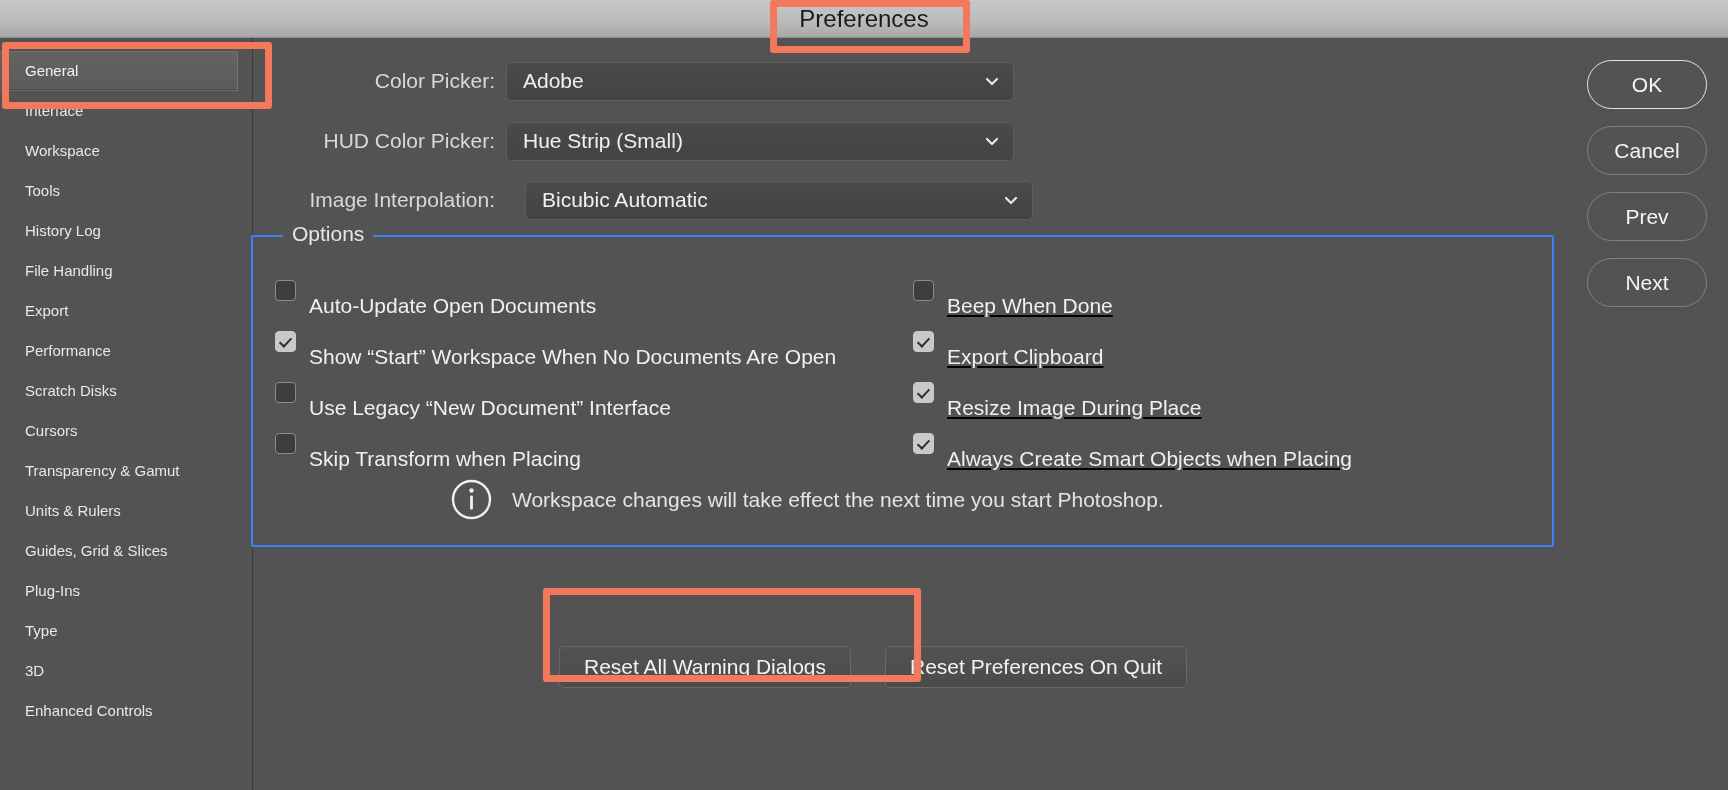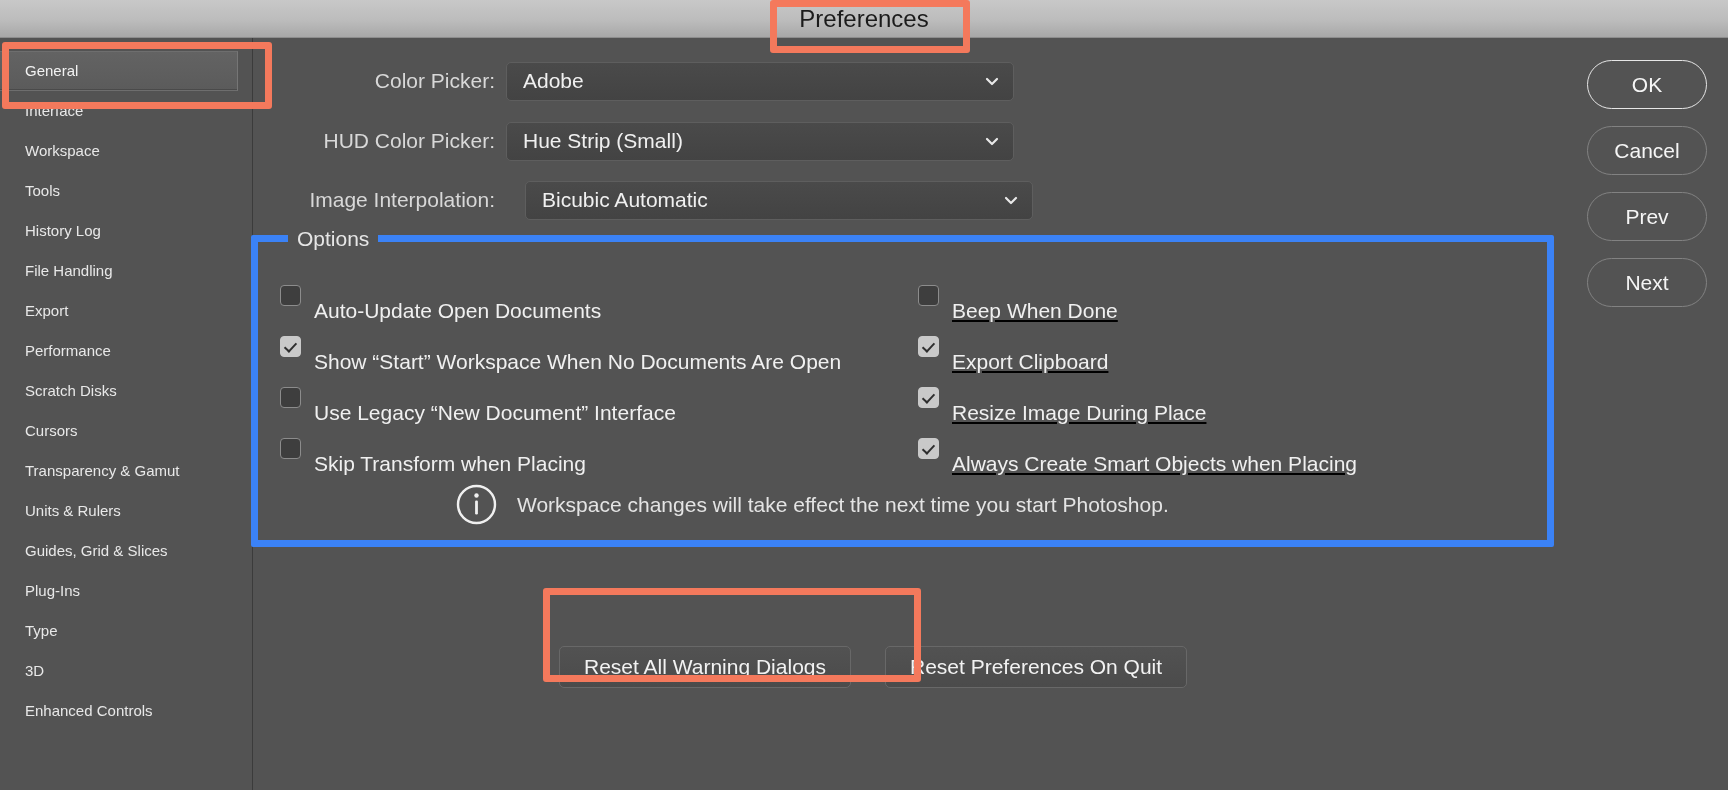--- a/index.html
+++ b/index.html
@@ -143,21 +143,21 @@
   }
   .chev svg { display: block; }
 
   
   .options-box {
     position: absolute;
     left: -3px;
     top: 197px;
     width: 1303px;
     height: 312px;
-    border: 7px solid #3b82f6;
+    border: 2px solid #3b82f6;
     border-radius: 2px;
     box-sizing: border-box;
   }
   .options-legend {
     position: absolute;
     left: 30px;
     top: -15px;
     padding: 0 9px;
     background: #535353;
     font-size: 21px;

